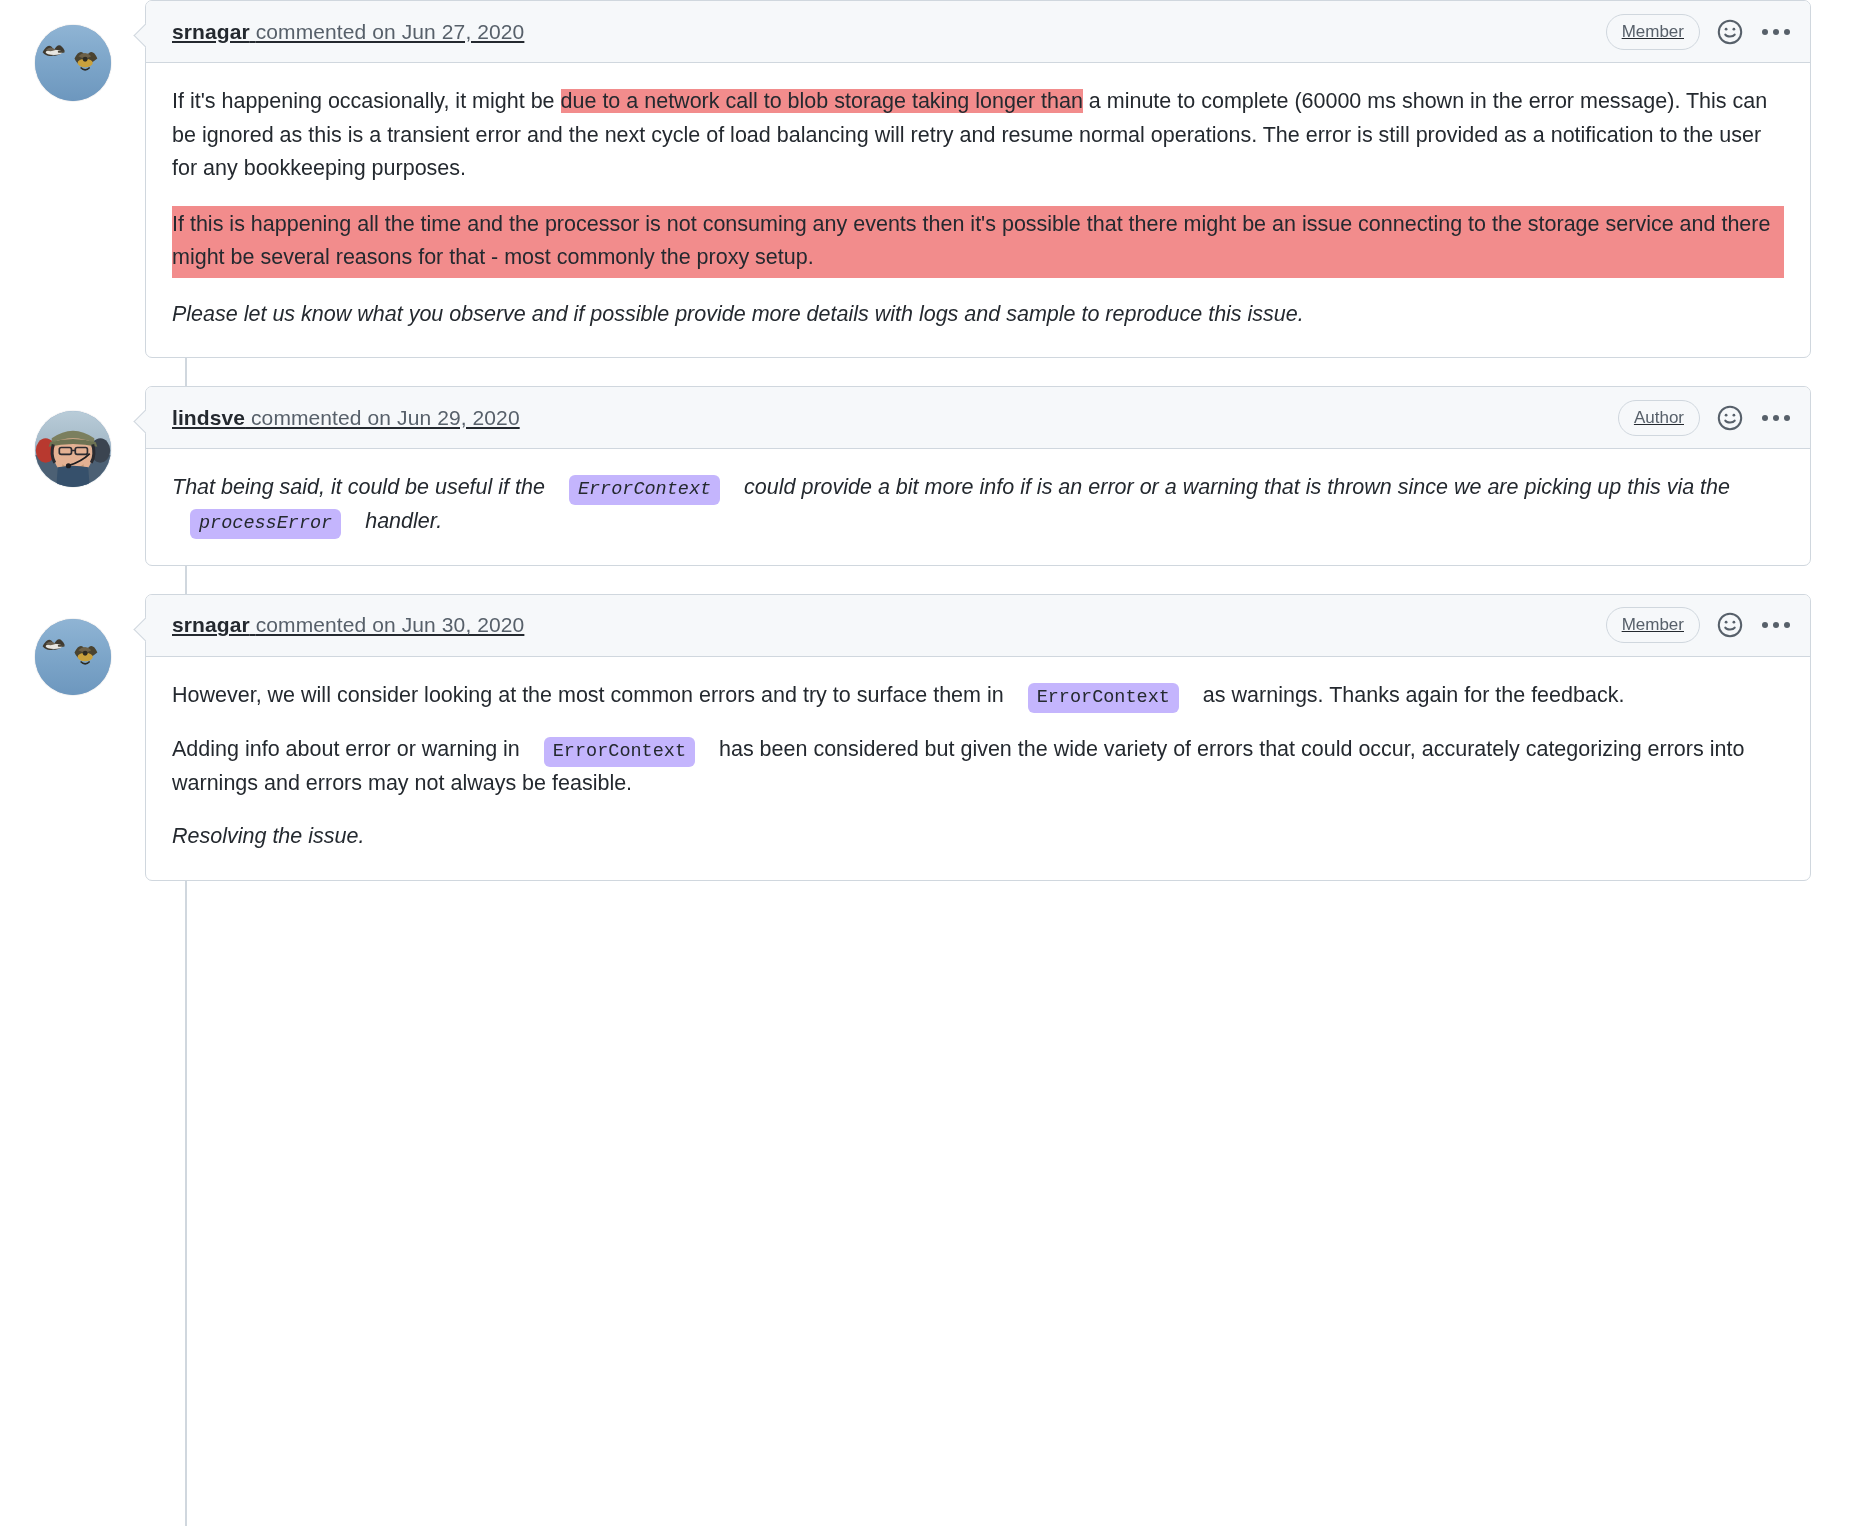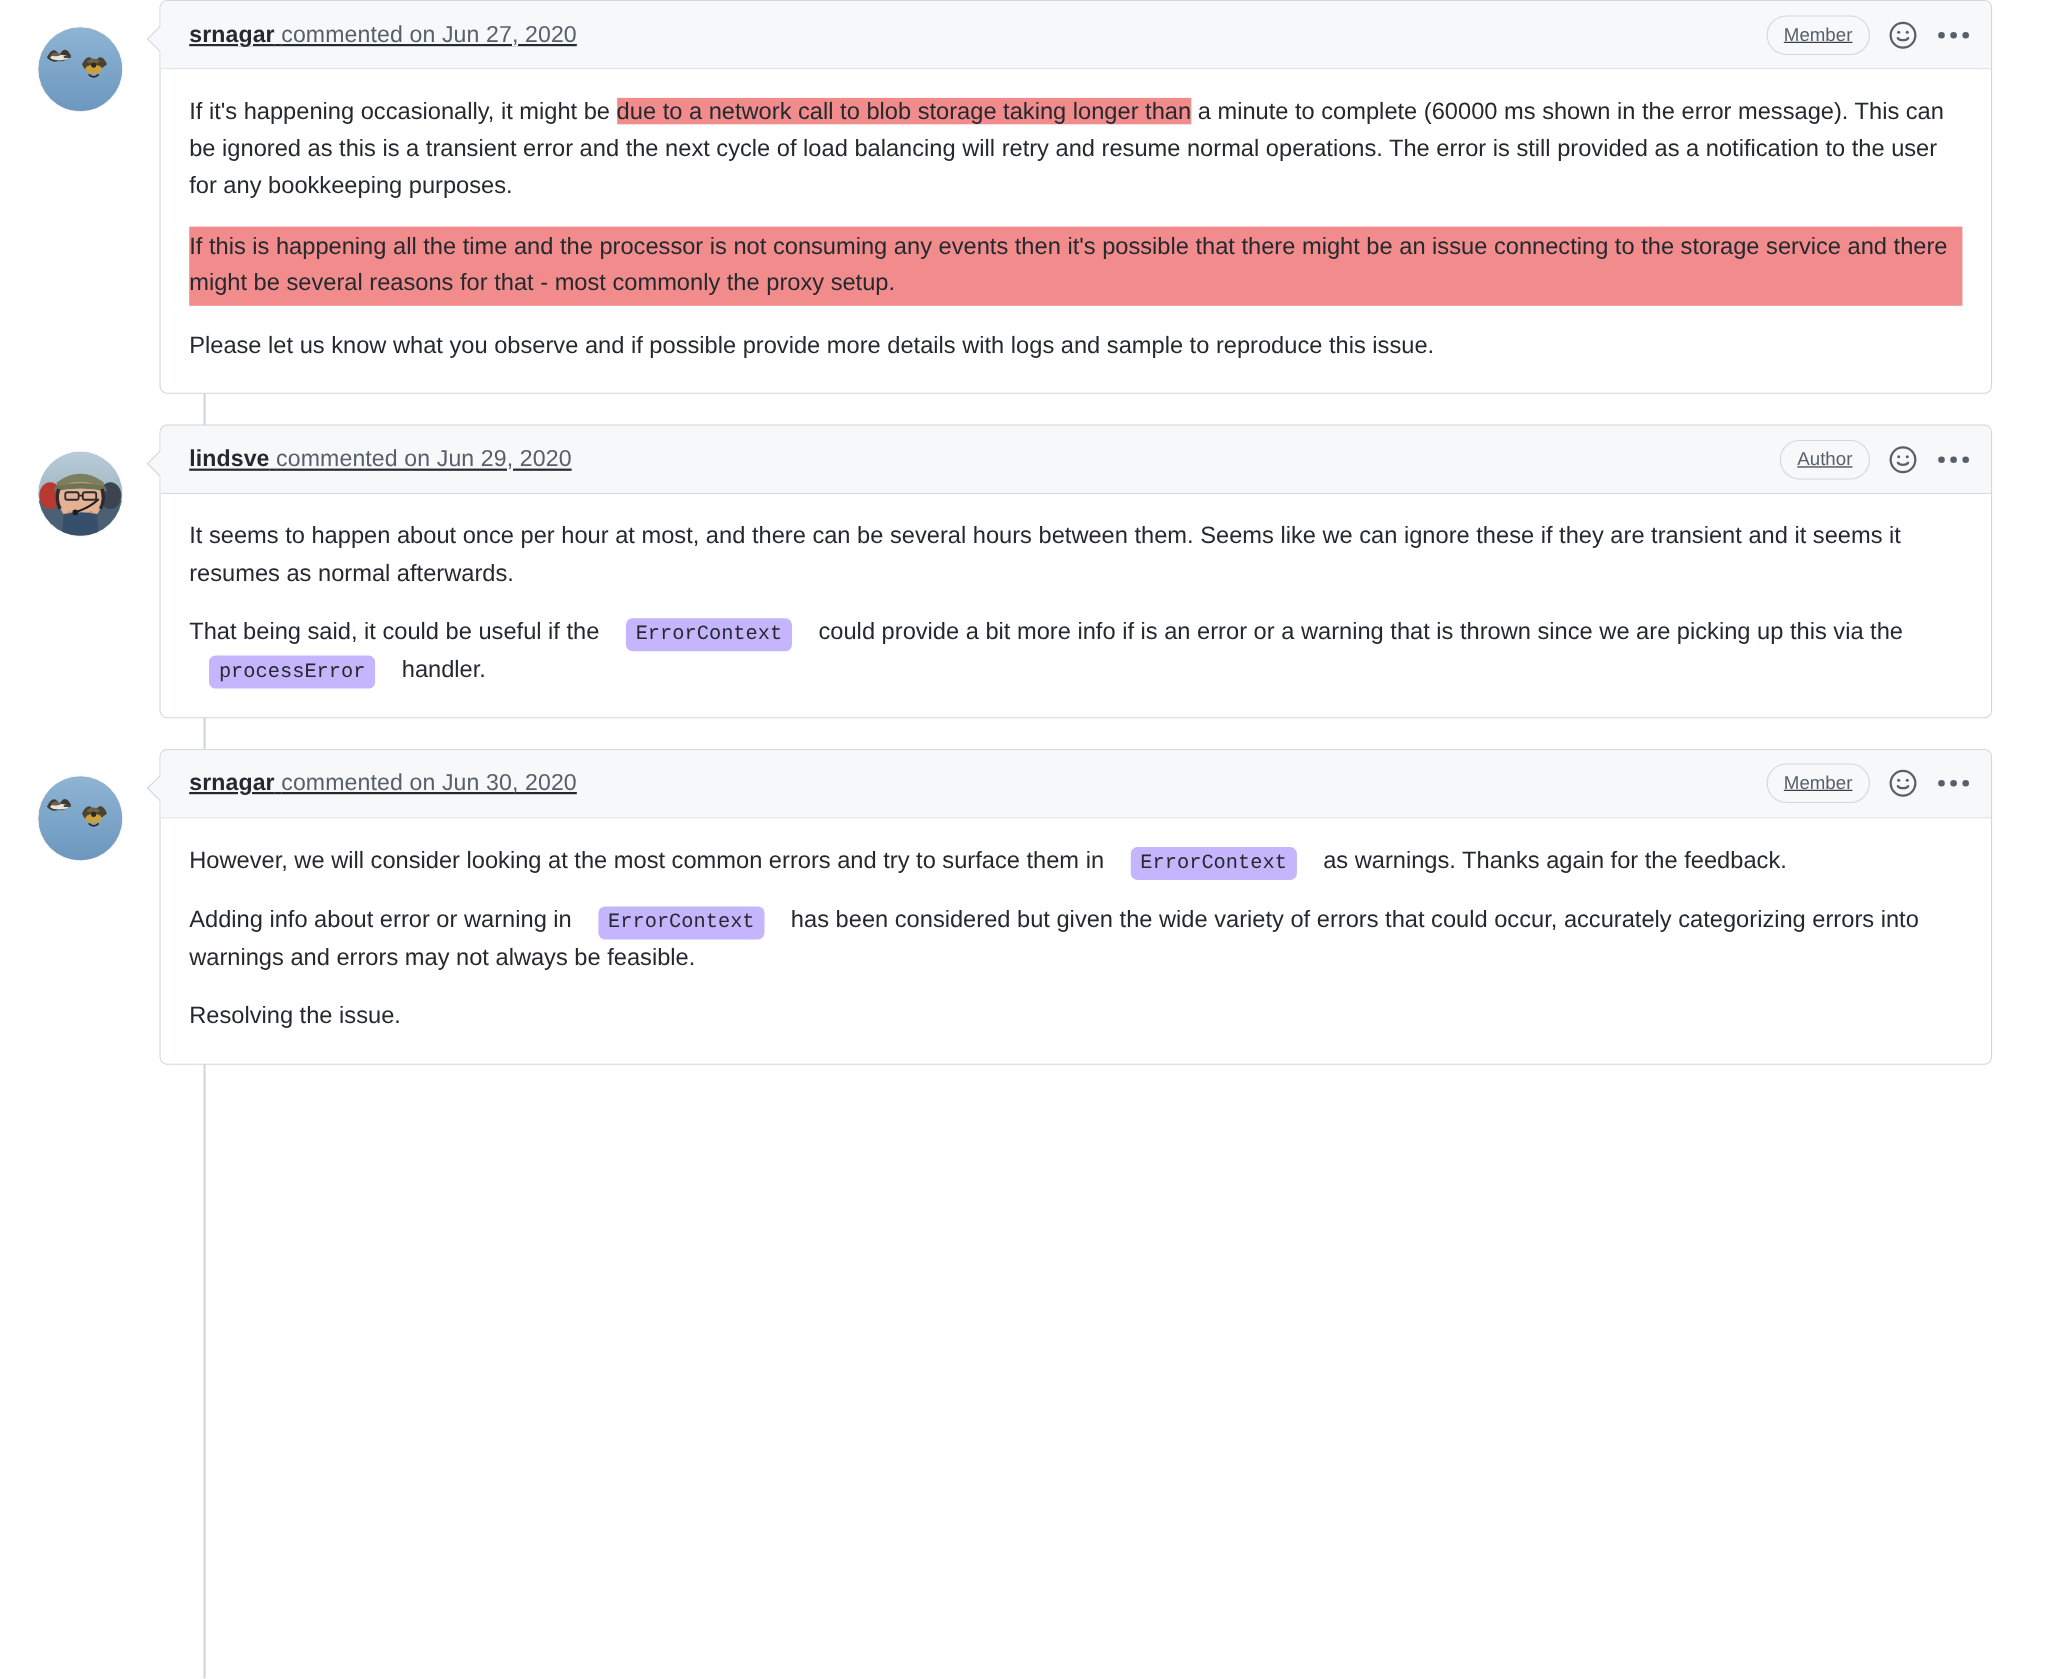--- a/index.html
+++ b/index.html
@@ -150,21 +150,21 @@
   .comment-body {
     padding: 22px 26px 26px;
     font-size: 21.5px;
     line-height: 1.56;
     color: #24292f;
   }
 
   .comment-body p {
     margin: 0 0 20px;
   }
-  .comment-body p:last-child { margin-bottom: 0; }
+  .comment-body p:last-child { margin-bottom: 0; font-style: italic; }
 
   .mention {
     font-weight: 700;
     color: #24292f;
   }
 
   mark.hl {
     background: #f28c8c;
     color: #24292f;
     padding: 0;
@@ -300,21 +300,20 @@
             </svg>
           </span>
           <span class="kebab">
             <i></i>
                 <i></i>
                 <i></i>
           </span>
         </div>
       </div>
       <div class="comment-body">
-            <p><span>It seems to happen about once per hour at most, and there can be several hours between them. Seems like we can ignore these if they are transient and it seems it resumes as normal afterwards.</span></p>
             <p><span>That being said, it could be useful if the </span><code class="inline-code">ErrorContext</code><span> could provide a bit more info if is an error or a warning that is thrown since we are picking up this via the </span><code class="inline-code">processError</code><span> handler.</span></p>
           </div>
     </div>
   </div>
 
   <div class="comment-row">
     <div class="avatar-cell">
       <div class="avatar">
             <svg viewBox="0 0 100 100" preserveAspectRatio="xMidYMid slice" aria-hidden="true">
     <defs>

